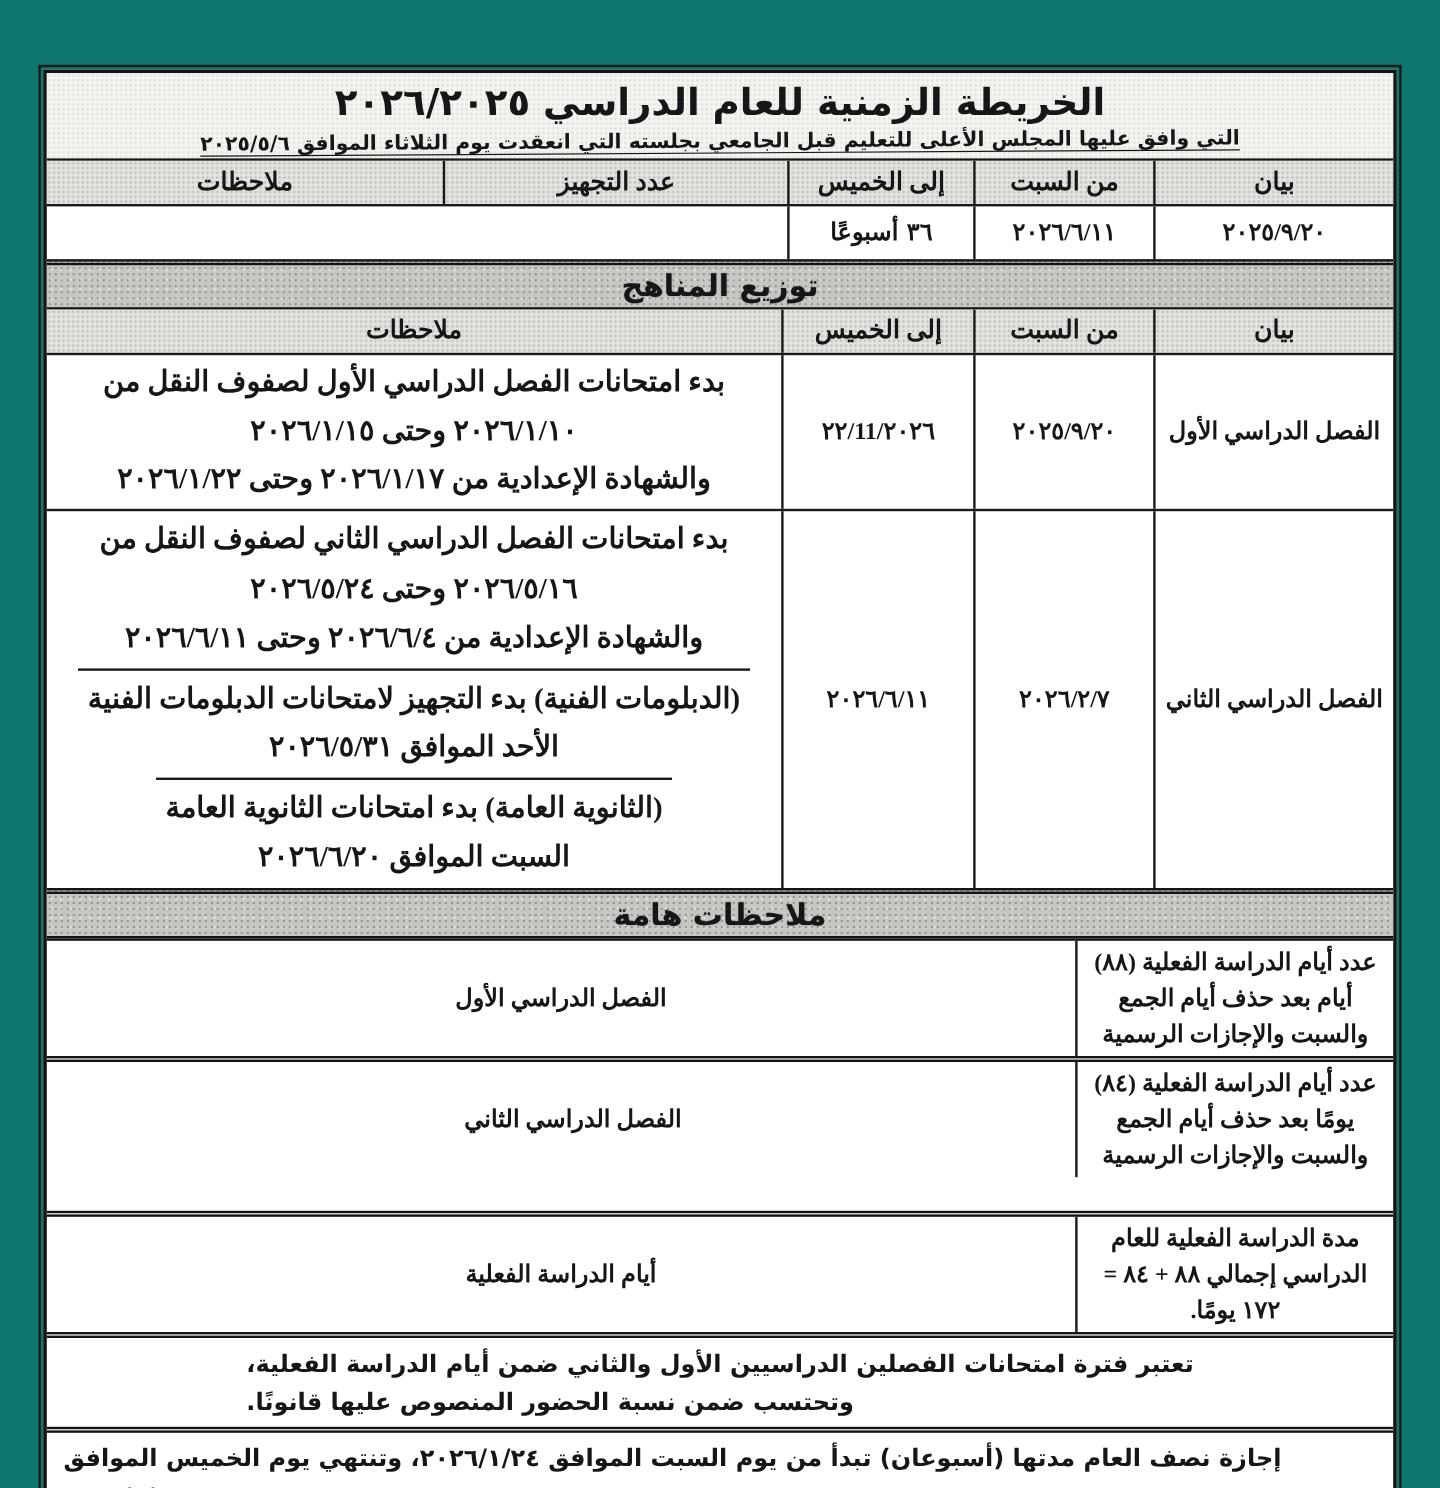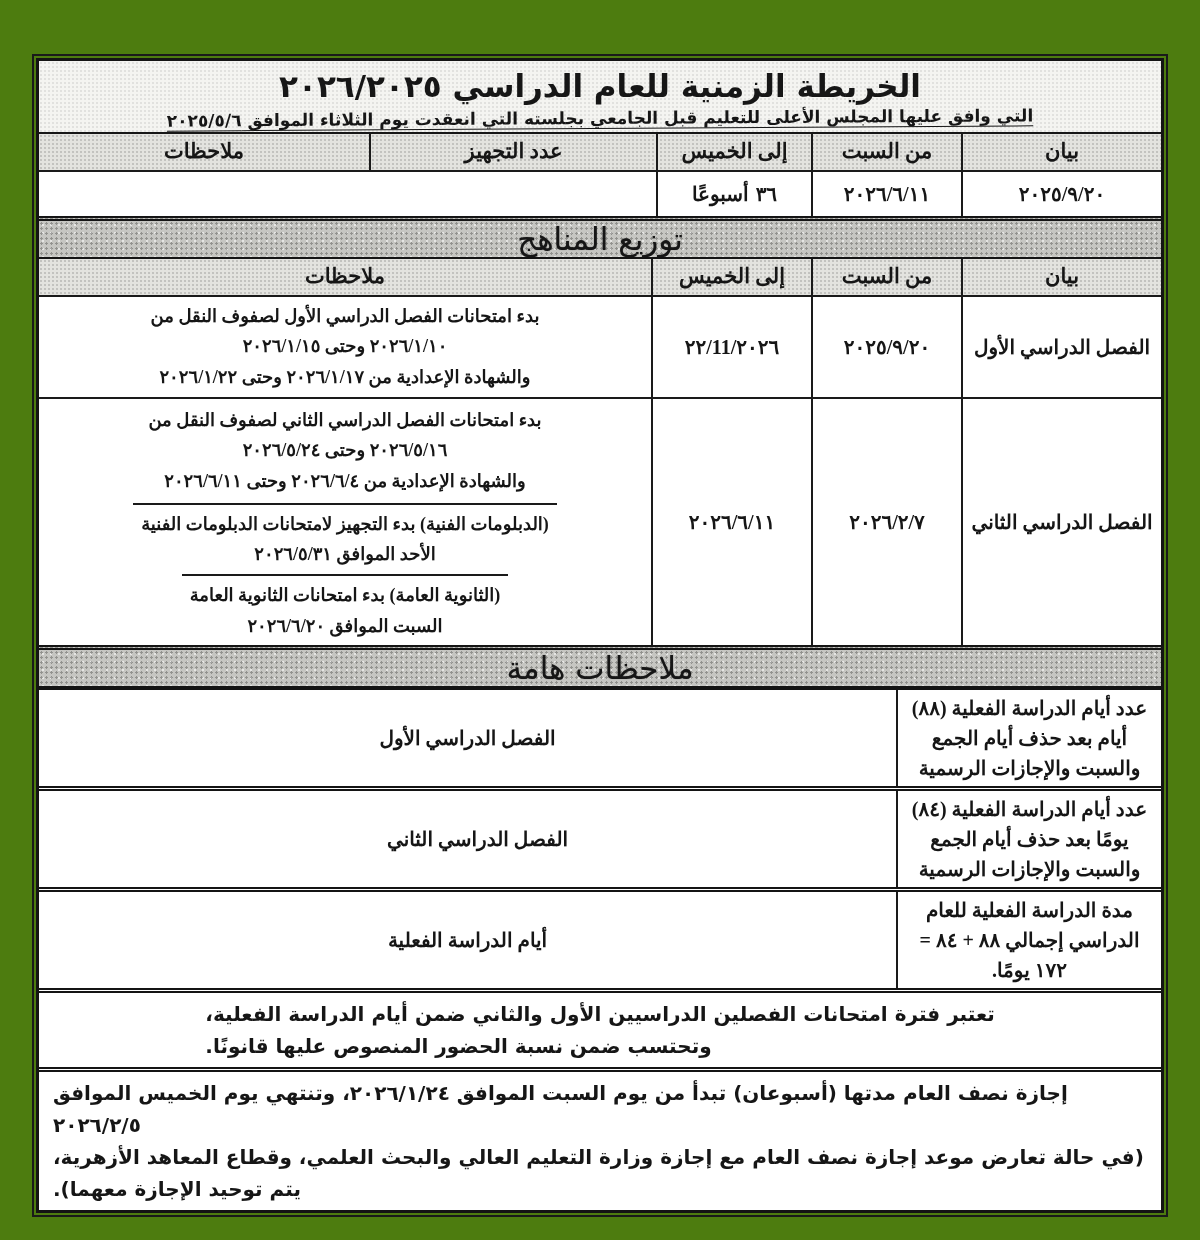--- a/index.html
+++ b/index.html
@@ -3,21 +3,21 @@
 <meta charset="utf-8">
 <style>
   * { box-sizing: border-box; margin: 0; padding: 0; }
   html, body { background: #ffffff; }
   body {
     width: 1200px; height: 1240px;
     font-family: "DejaVu Sans", sans-serif;
     color: #161616;
     direction: rtl;
   }
-  .page { width: 1200px; height: 1240px; position: relative; background: #4d7c0f; overflow: hidden; }
+  .page { width: 1200px; height: 1240px; position: relative; background: #0f766e; overflow: hidden; }
   .frame {
     position: absolute; top: 58px; right: 36px; left: 36px;
     background: #fff;
     border: 3px solid #141414;
     outline: 2px solid #1a1a1a;
     outline-offset: 2px;
   }
   .speck {
     background-image:
       radial-gradient(rgba(60,60,58,0.38) 1px, transparent 1.3px),
@@ -58,44 +58,44 @@
     background-size: 4px 4px;
     font-weight: 700; font-size: 21px; min-height: 36px;
   }
   .row-year { min-height: 46px; font-weight: 700; font-size: 20px; border-top: 2px solid #1a1a1a; }
   .band {
     border-top: 5px double #141414;
     border-bottom: 2px solid #141414;
     background-color: #c6c6c2;
     min-height: 42px;
     display: flex; align-items: center; justify-content: center;
-    font-weight: 400; font-size: 31px; letter-spacing: 1px;
+    font-weight: 700; font-size: 25px; letter-spacing: 1px;
     text-shadow: 0 0 1px rgba(0,0,0,0.45);
   }
   .row-sem { border-top: 2px solid #1a1a1a; font-weight: 700; }
   .row-sem .label { font-size: 20px; }
   .date { font-size: 20px; font-weight: 700; word-spacing: 2px; }
-  .notes-cell { font-size: 18px; line-height: 1.7; font-weight: 700; }
+  .notes-cell { font-size: 24px; line-height: 1.7; font-weight: 700; }
   .ml { white-space: pre-line; }
   .row-sem1 { min-height: 102px; }
   .row-sem2 { min-height: 240px; }
   .stack { flex-direction: column; align-items: stretch; padding: 0 !important; }
   .stack > div {
     display: flex; align-items: center; justify-content: center;
     text-align: center; padding: 4px 8px;
   }
   .stack > div + div { border-top: 2px solid #1a1a1a; }
   .sub1 { min-height: 104px; }
   .sub2 { min-height: 66px; }
   .sub3 { min-height: 66px; }
   .g2 { border-top: 5px double #141414; font-weight: 700; }
   .g2 .label { font-size: 20px; }
   .g2 .text { font-size: 20px; line-height: 1.5; }
   .g2.first { border-top: 2px solid #141414; }
-  .r1 { min-height: 50px; } .r2 { min-height: 48px; padding-left: 20px; } .r3 { min-height: 46px; }
+  .r1 { min-height: 50px; } .r2 { min-height: 48px; padding-left: 20px; } .r3 { min-height: 46px; margin-top: 28px; }
   .note-row {
     border-top: 5px double #141414;
     display: flex; align-items: center; justify-content: center;
     text-align: left; font-weight: 700; font-size: 20px; line-height: 1.6;
     padding: 5px 14px;
   }
   .n1 { min-height: 72px; } .n2 { min-height: 100px; }
 </style>
 </head>
 <body>

